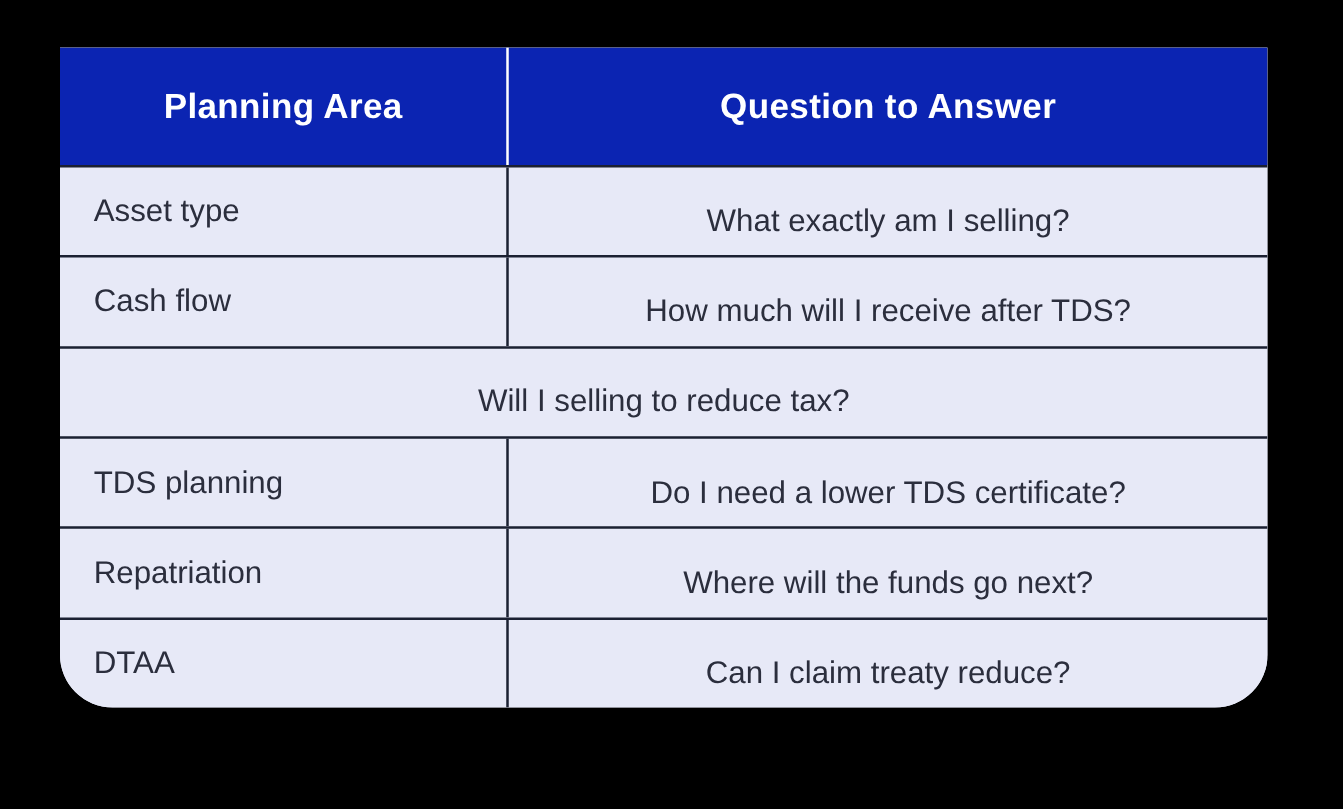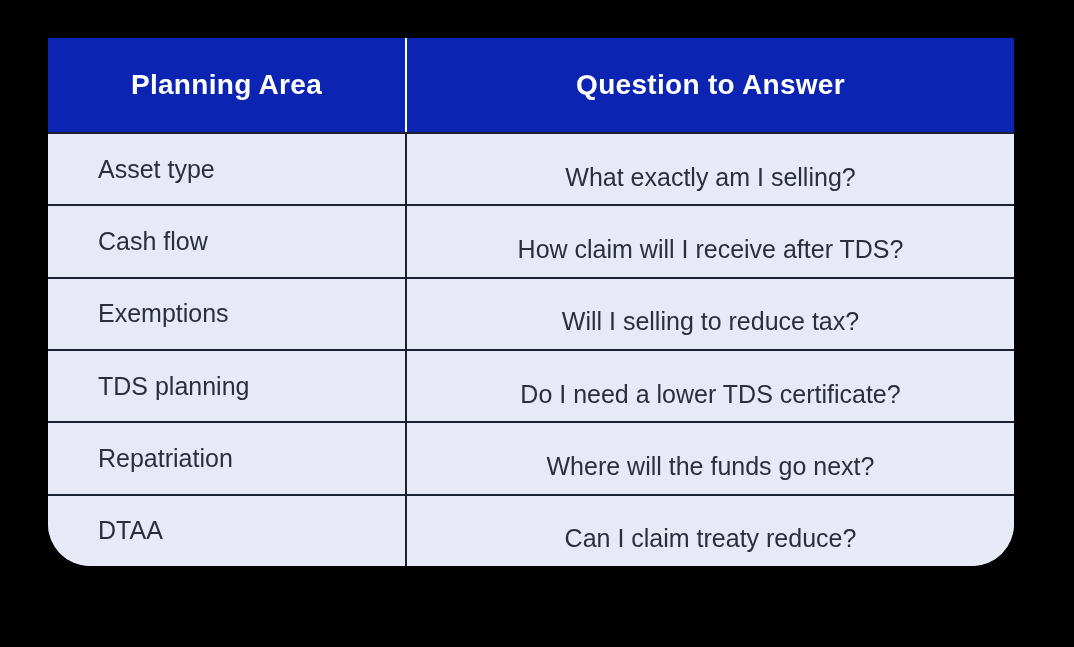--- a/index.html
+++ b/index.html
@@ -52,46 +52,45 @@
     background: var(--row-background, #e7e9f7);
     border-top: 2px solid var(--divider, #1b2032);
   }
   .cell {
     display: flex;
     align-items: center;
     font-size: 25px;
     color: var(--row-text, #2b2e3d);
   }
   .cell.col-left {
-    padding-left: 50px;
+    padding-left: 27px;
     border-right: 2px solid var(--divider, #1b2032);
   }
   .cell.col-right { justify-content: center; margin-top: 16px; }
 </style>
 </head>
 <body>
 
 <div class="table-card">
   <div class="header-row">
     <div class="header-cell col-left">Planning Area</div>
     <div class="header-cell col-right">Question to Answer</div>
   </div>
   <div class="table-body">
   <div class="body-row">
     <div class="cell col-left">Asset type</div>
     <div class="cell col-right">What exactly am I selling?</div>
   </div>
 
   <div class="body-row">
     <div class="cell col-left">Cash flow</div>
-    <div class="cell col-right">How claim will I receive after TDS?</div>
+    <div class="cell col-right">How much will I receive after TDS?</div>
   </div>
 
   <div class="body-row">
-    <div class="cell col-left">Exemptions</div>
     <div class="cell col-right">Will I selling to reduce tax?</div>
   </div>
 
   <div class="body-row">
     <div class="cell col-left">TDS planning</div>
     <div class="cell col-right">Do I need a lower TDS certificate?</div>
   </div>
 
   <div class="body-row">
     <div class="cell col-left">Repatriation</div>

